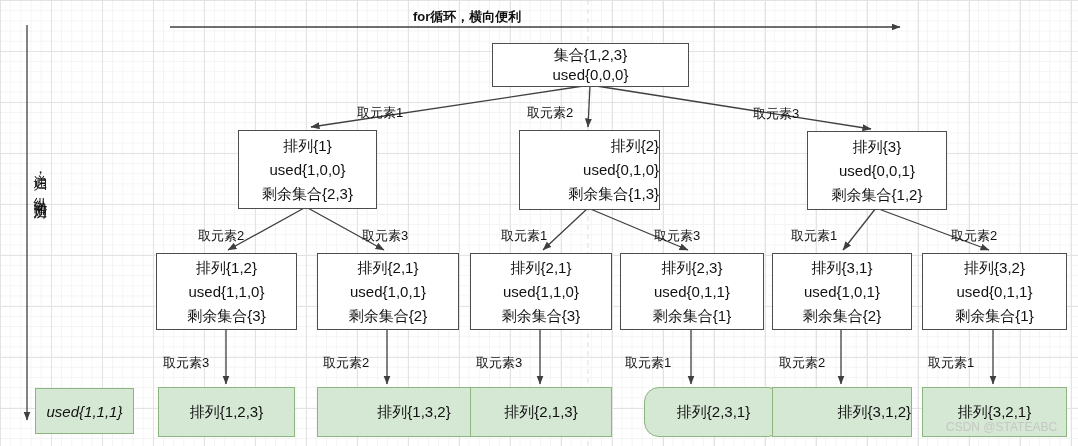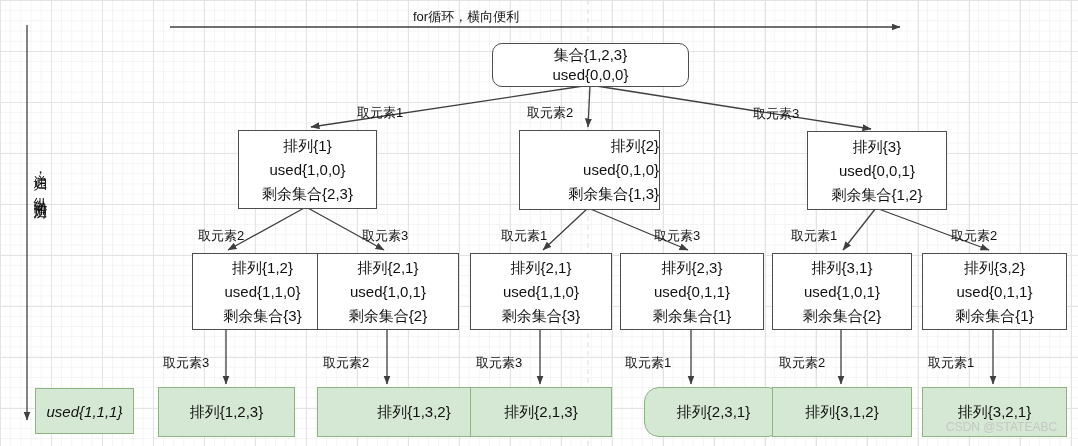--- a/index.html
+++ b/index.html
@@ -20,34 +20,34 @@
   svg.edges{position:absolute;left:0;top:0;z-index:1;}
   svg.edges line{stroke:var(--arrow);stroke-width:1.3;}
   svg.edges line.page-divider{stroke:#dcdcdc;stroke-width:1;stroke-dasharray:5 4;}
   .node{
     position:absolute;z-index:2;
     background:var(--node_fill);
     border:1.6px solid var(--node_border);
     display:flex;flex-direction:column;justify-content:center;align-items:center;
     text-align:center;font-size:15px;line-height:24px;white-space:nowrap;
   }
-  .node.two-line{line-height:20px;border-radius:10px;}
+  .node.two-line{line-height:20px;}
   .leaf{
     position:absolute;z-index:2;
     background:var(--leaf_fill);
     border:1.4px solid var(--leaf_border);
     display:flex;justify-content:center;align-items:center;
     text-align:center;font-size:15px;white-space:nowrap;
   }
   .edge-label{
     position:absolute;z-index:3;
     font-size:13px;white-space:nowrap;
   }
   .flow-label{
-    position:absolute;z-index:3;font-size:13px;white-space:nowrap;
+    position:absolute;z-index:3;font-size:13px;white-space:nowrap;font-weight:bold;
   }
   .vertical-label{
     position:absolute;z-index:3;font-size:14px;
     writing-mode:vertical-lr;text-orientation:upright;letter-spacing:3px;line-height:16px;
   }
   .watermark{
     position:absolute;z-index:4;font-size:12px;
     color:var(--watermark);white-space:nowrap;
   }
 </style>
@@ -110,21 +110,21 @@
     <div>剩余集合{1,2}</div>
   </div>
 
   <div class="edge-label" style="left:198px;top:227px;">取元素2</div>
   <div class="edge-label" style="left:362px;top:227px;">取元素3</div>
   <div class="edge-label" style="left:501px;top:227px;">取元素1</div>
   <div class="edge-label" style="left:654px;top:227px;">取元素3</div>
   <div class="edge-label" style="left:791px;top:227px;">取元素1</div>
   <div class="edge-label" style="left:951px;top:227px;">取元素2</div>
 
-  <div class="node" style="left:156px;top:253px;width:139px;height:75px;margin-left:36px;">
+  <div class="node" style="left:156px;top:253px;width:139px;height:75px;">
     <div>排列{1,2}</div>
     <div>used{1,1,0}</div>
     <div>剩余集合{3}</div>
   </div>
   <div class="node" style="left:317px;top:253px;width:140px;height:75px;">
     <div>排列{2,1}</div>
     <div>used{1,0,1}</div>
     <div>剩余集合{2}</div>
   </div>
   <div class="node" style="left:470px;top:253px;width:140px;height:75px;">
@@ -163,21 +163,21 @@
   </div>
   <div class="leaf" style="left:317px;top:387px;width:136px;height:48px;padding-left:28px;">
     <div>排列{1,3,2}</div>
   </div>
   <div class="leaf" style="left:470px;top:387px;width:140px;height:48px;">
     <div>排列{2,1,3}</div>
   </div>
   <div class="leaf" style="left:644px;top:387px;width:137px;height:48px;border-radius:15px;">
     <div>排列{2,3,1}</div>
   </div>
-  <div class="leaf" style="left:772px;top:387px;width:138px;height:48px;">
+  <div class="leaf" style="left:772px;top:387px;width:138px;height:48px;justify-content:flex-end;">
     <div>排列{3,1,2}</div>
   </div>
   <div class="leaf" style="left:922px;top:387px;width:143px;height:48px;">
     <div>排列{3,2,1}</div>
   </div>
 
   <div class="watermark" style="left:946px;top:420px;">CSDN @STATEABC</div>
 
 </div>
 

